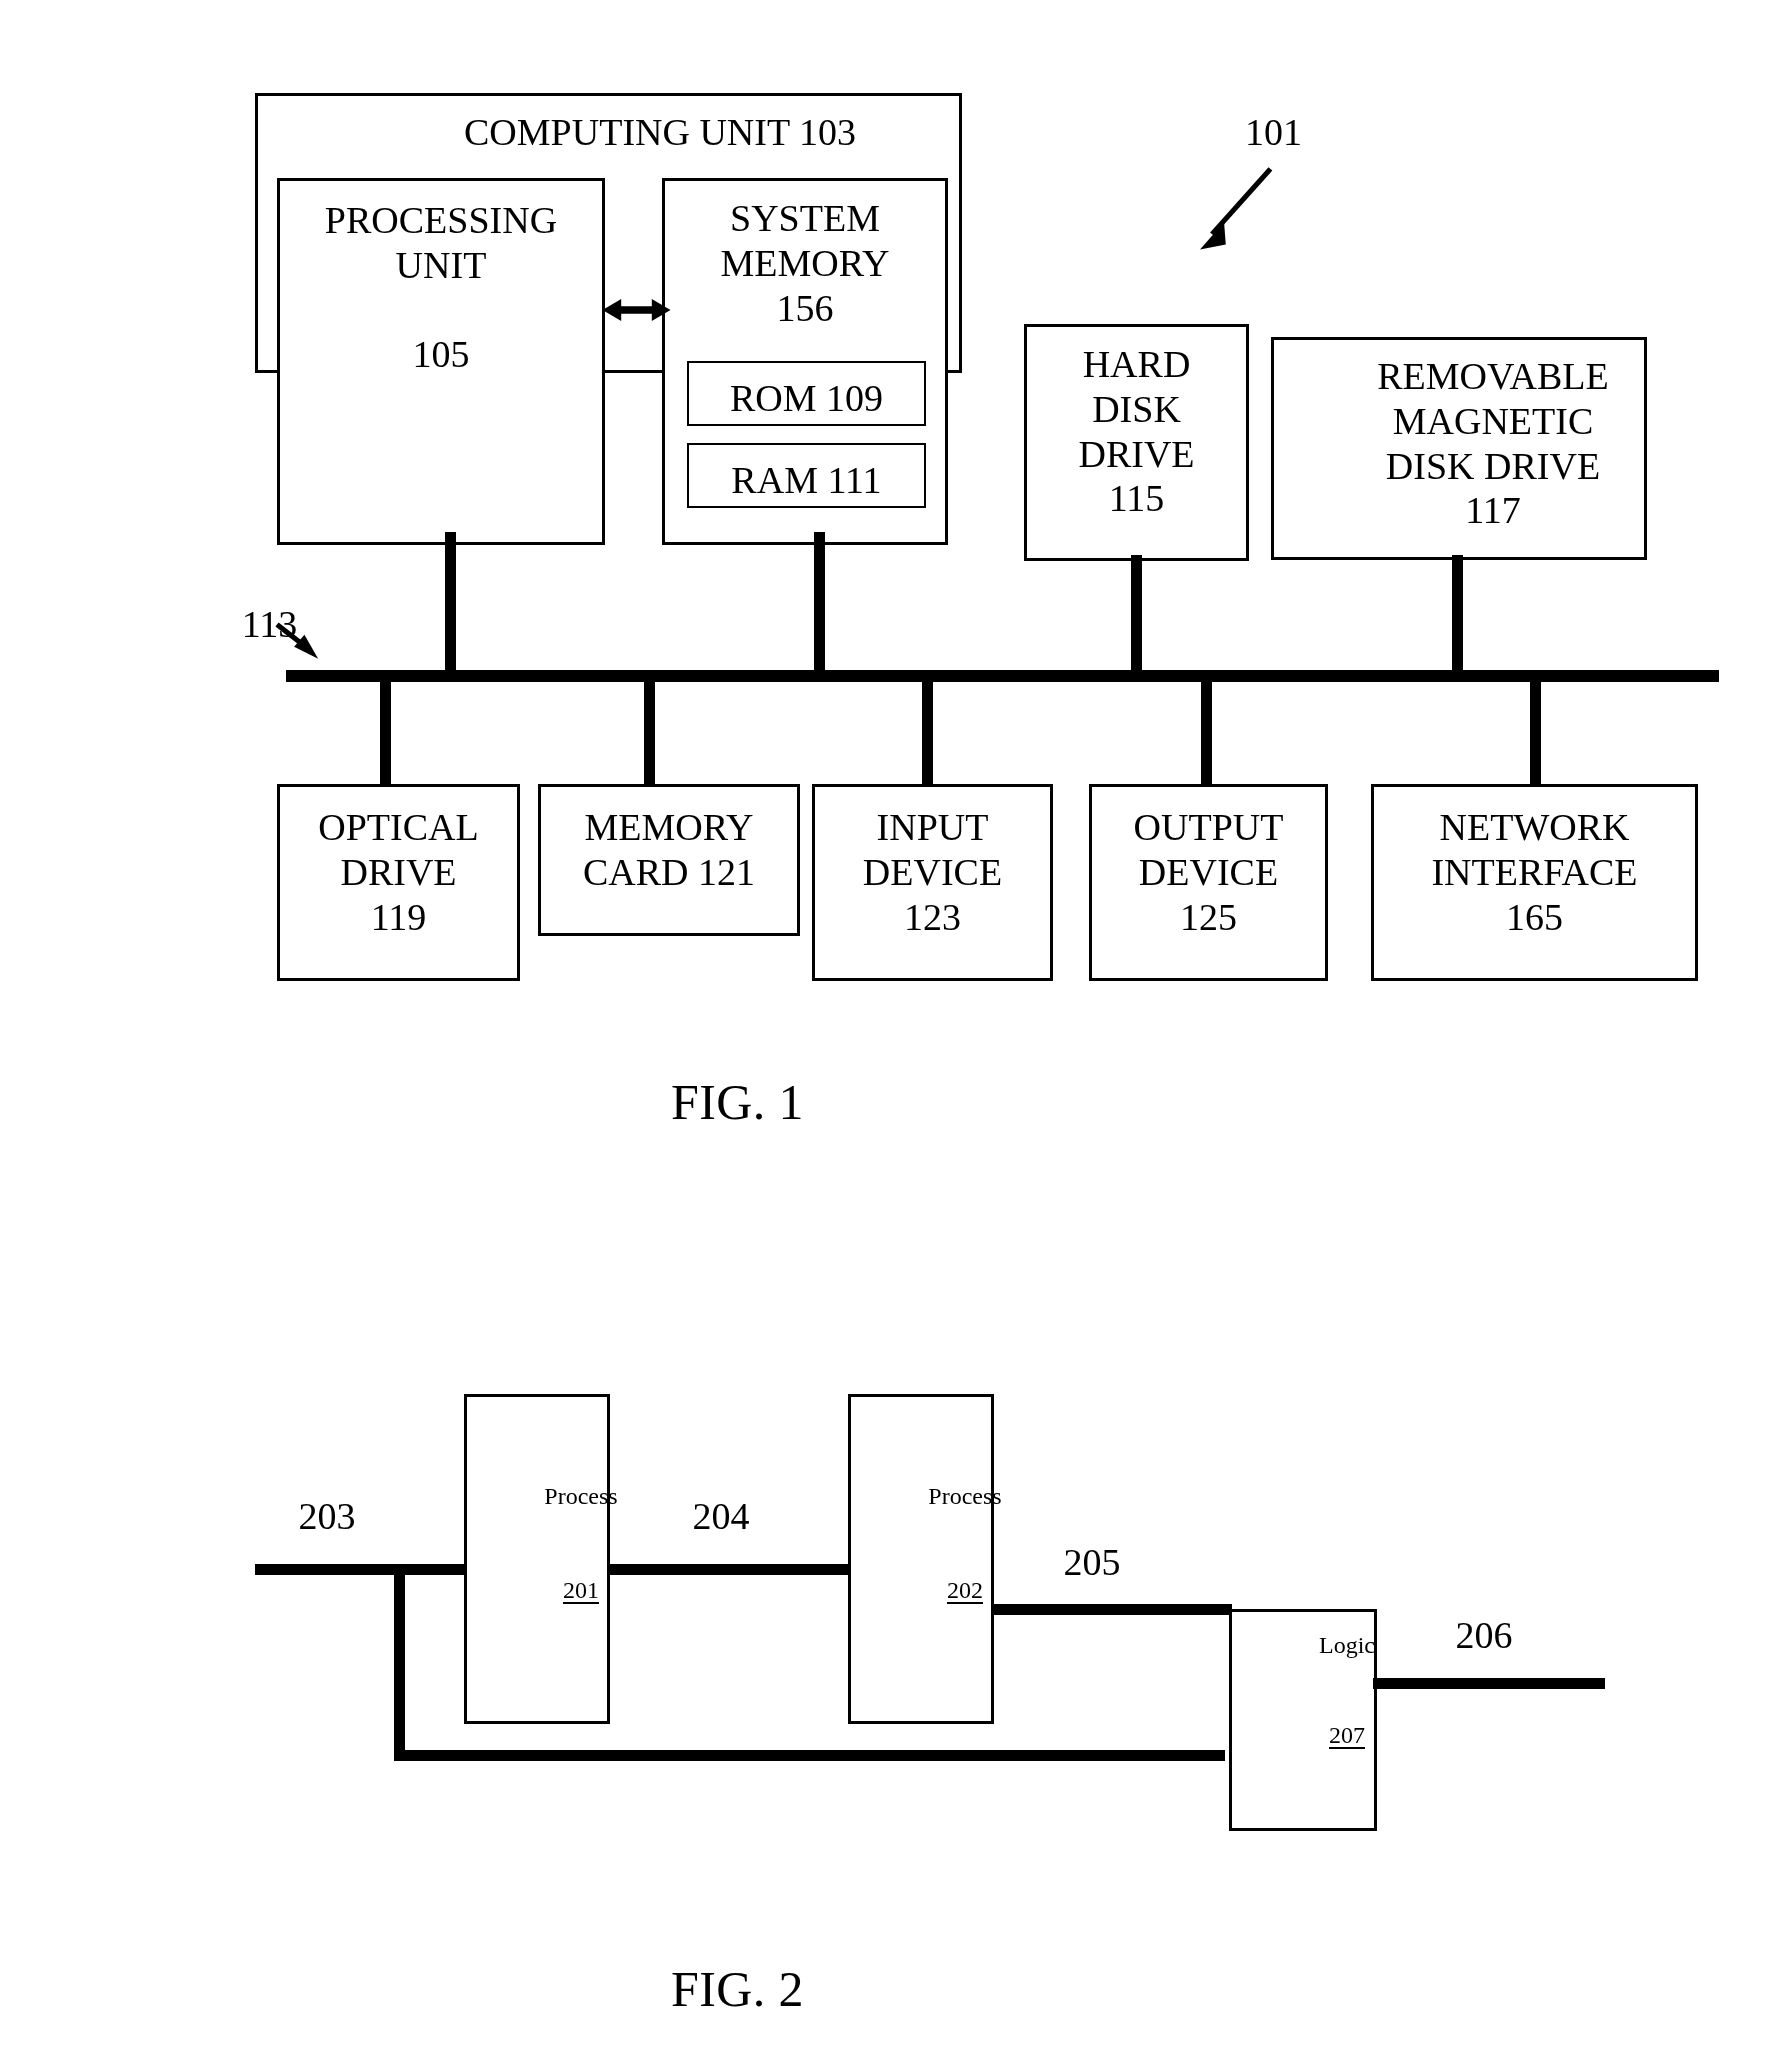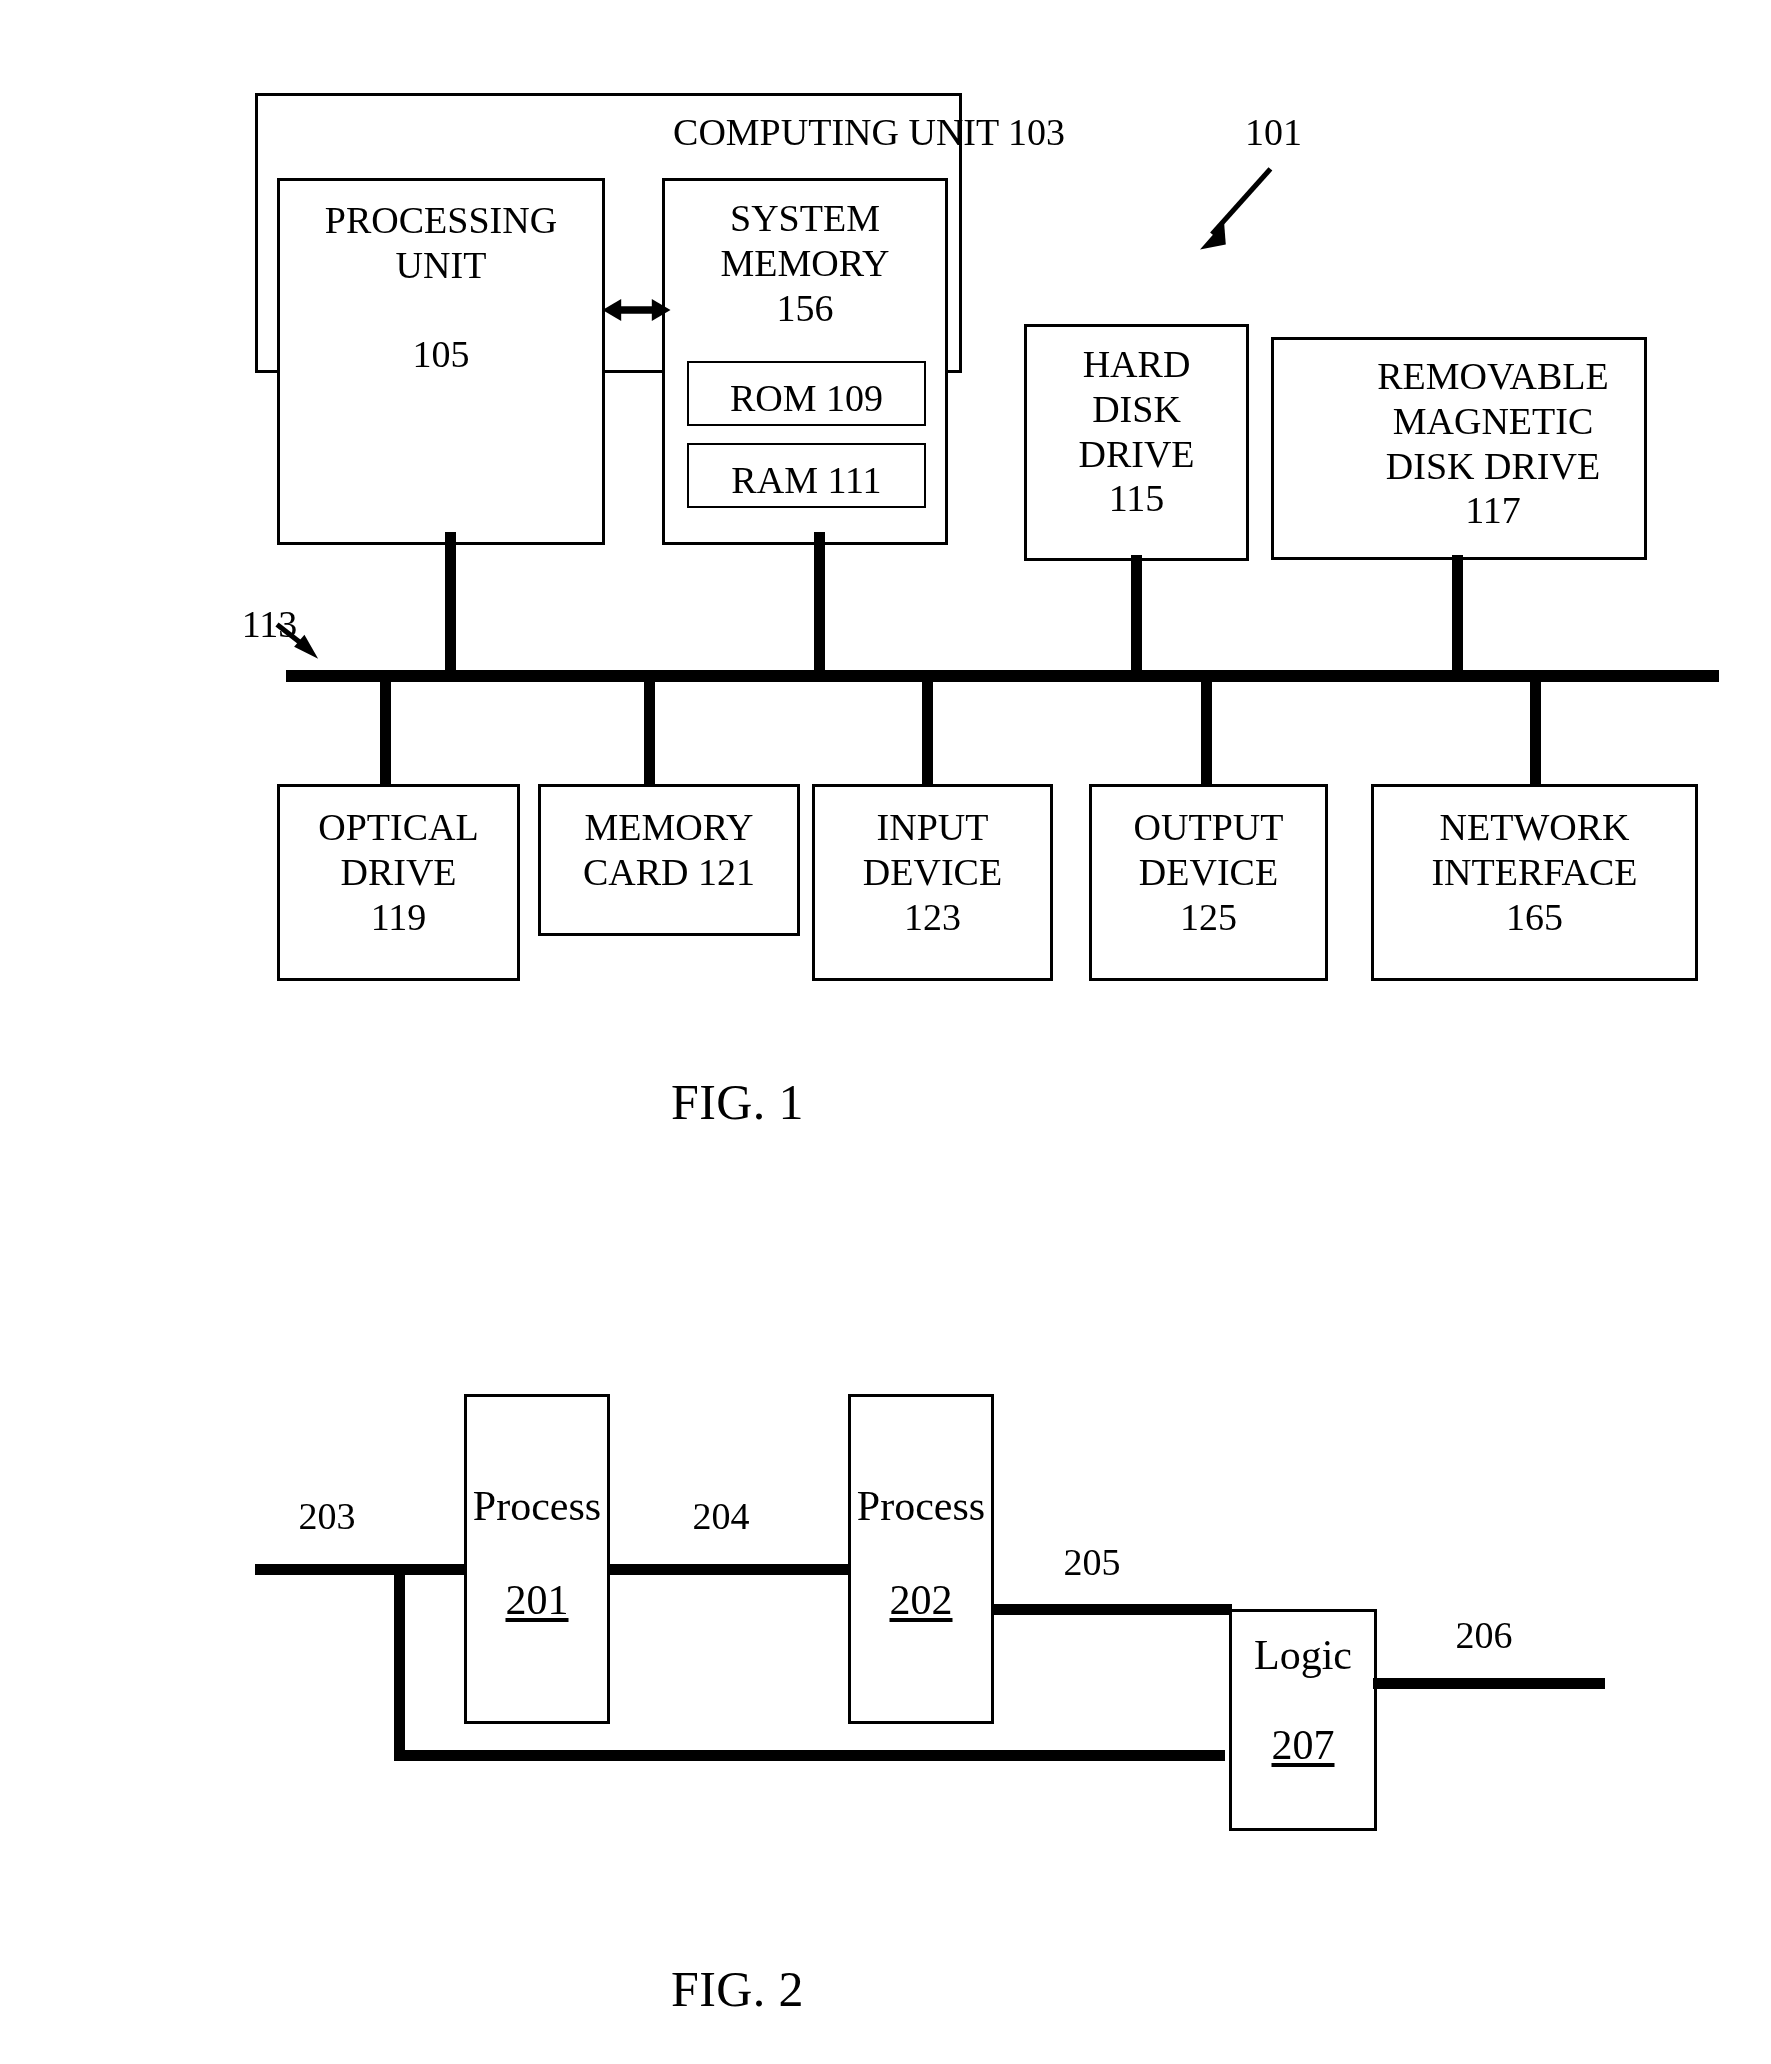--- a/index.html
+++ b/index.html
@@ -38,33 +38,33 @@
   }
   .bar {
     position: absolute;
     background: #000;
   }
   .caption {
     position: absolute;
     letter-spacing: 0.4px;
     margin-top: 28px;
   }
-  .f40 { font-size: 42px; }
+  .f40 { font-size: 24px; margin-left: 44px; }
   .f44 { font-size: 38px; }
   .f58 { font-size: 50px; }
   .u { text-decoration: underline; text-underline-offset: 4.3px; }
   svg { position: absolute; overflow: visible; }
 </style>
 </head>
 <body>
 
 <div id="canvas">
 
   <div class="box" style="left:255px; top:93px; width:707px; height:280px;"></div>
-  <div class="label f44" style="left:255px; top:110px; width:810px;text-align:right;">COMPUTING UNIT 103</div>
+  <div class="label f44" style="left:255px; top:110px; width:810px;">COMPUTING UNIT 103</div>
 
   <div class="box" style="left:277px; top:178px; width:328px; height:367px;"></div>
   <div class="label f44" style="left:277px; top:198px; width:328px;">PROCESSING
 UNIT
 
 105</div>
 
   <div class="box" style="left:662px; top:178px; width:286px; height:367px;"></div>
   <div class="label f44" style="left:662px; top:196px; width:286px;">SYSTEM
 MEMORY

